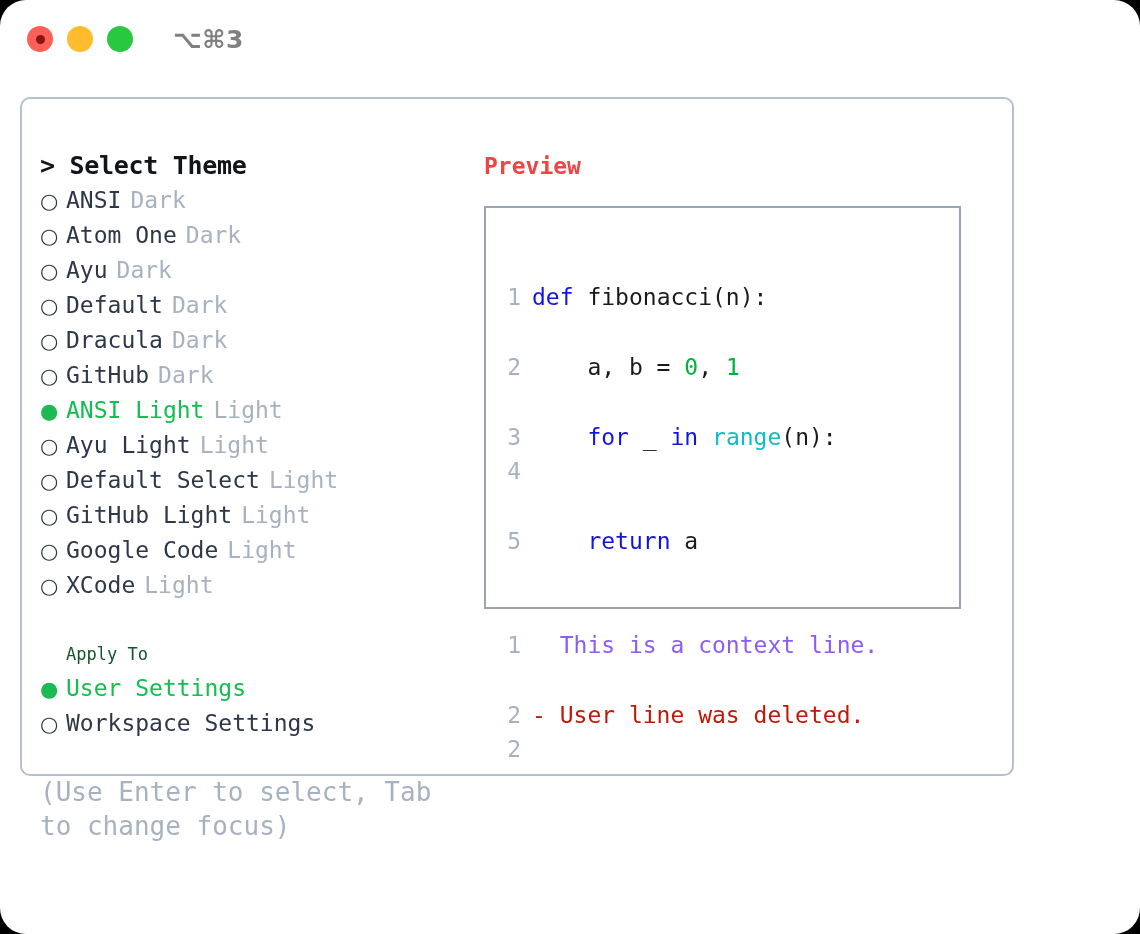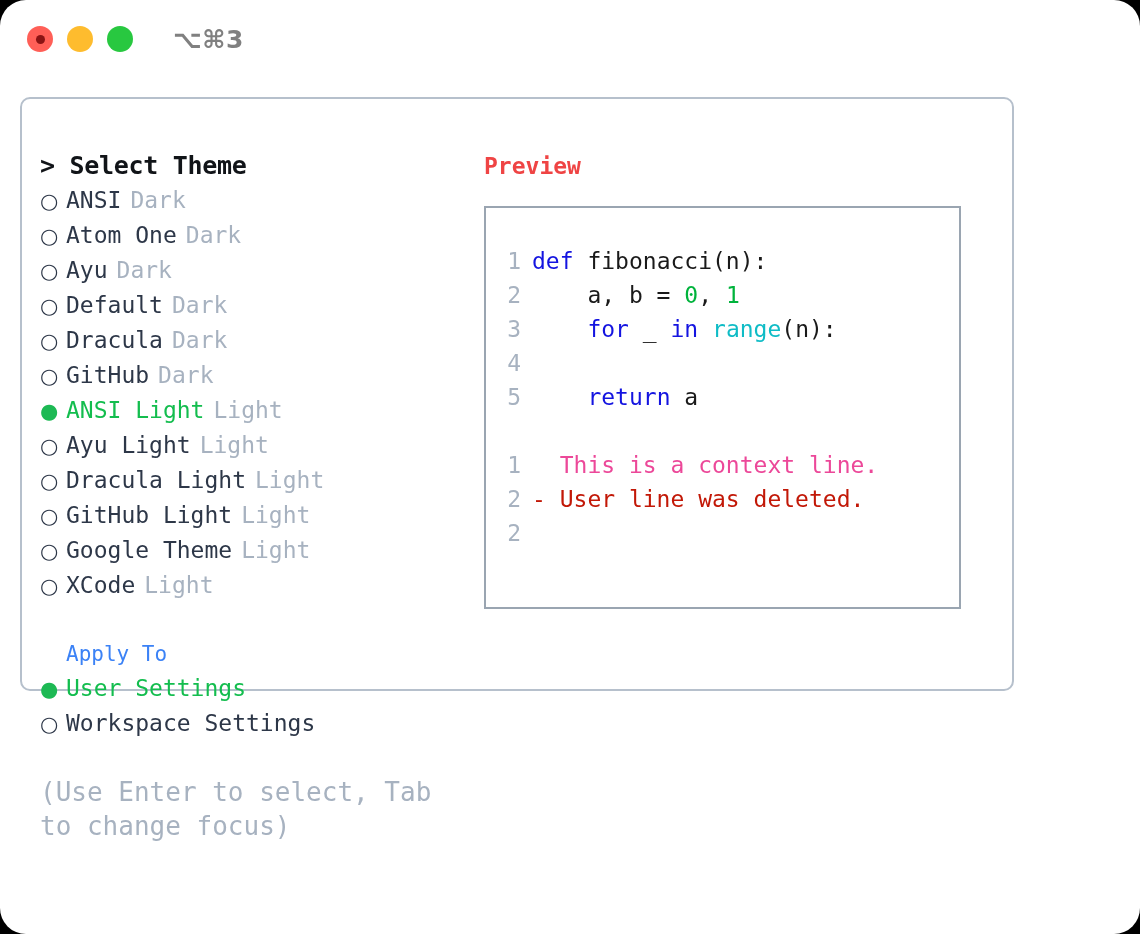--- a/index.html
+++ b/index.html
@@ -68,21 +68,21 @@
     letter-spacing: 0.5px;
     font-family: "DejaVu Sans", "Liberation Sans", sans-serif;
   }
 
   
   .card {
     position: absolute;
     left: 20px;
     top: 97px;
     width: 994px;
-    height: 594px;
+    height: 679px;
     border: 2px solid #b6c0cc;
     border-radius: 10px;
     box-sizing: border-box;
     background: #ffffff;
   }
 
   .columns {
     position: absolute;
     left: 0; top: 0;
     width: 100%;
@@ -136,23 +136,23 @@
     text-align: center;
   }
   .opt-badge {
     color: #a7b2c0;
     margin-left: 9px;
   }
 
   .section-head {
     margin-top: 34px;
     padding-left: 26px;
-    font-size: 21px;
-    line-height: 34px;
-    color: #3b82f6;
+    font-size: 17px;
+    line-height: 34px;
+    color: #14532d;
     white-space: pre;
   }
 
   .hint {
     margin-top: 34px;
     font-size: 26px;
     line-height: 34px;
     color: #a7b2c0;
     width: 400px;
     white-space: pre-wrap;
@@ -184,30 +184,30 @@
     white-space: pre;
   }
   .lineno {
     width: 46px;
     flex: none;
     text-align: right;
     color: #a7b2c0;
     padding-right: 11px;
     box-sizing: border-box;
   }
-  .code-text { color: #1a1a1a; white-space: pre; }
+  .code-text { color: #1a1a1a; white-space: pre; margin-top: 36px; }
 
   .tok-kw   { color: #1414e0; }
   .tok-fn   { color: #0fbcc6; }
   .tok-num  { color: #00b33c; }
   .tok-id   { color: #1a1a1a; }
 
   .spacer-line { height: 34px; }
 
-  .diff-ctx  { color: #ec4899; }
+  .diff-ctx  { color: #8b5cf6; }
   .diff-del  { color: #c21807; }
   .diff-add  { color: #00bb22; }
 
   
   [data-interactable="true"] { cursor: default; }
 </style>
 </head>
 <body>
 
 <div class="page" data-interactable="false">
@@ -232,23 +232,23 @@
 
         <div class="theme-list" id="theme-list" data-interactable="true">
             <div class="opt-row" data-interactable="true"><span class="bullet" data-interactable="false">○</span><span class="opt-name" data-interactable="false">ANSI</span><span class="opt-badge" data-interactable="false">Dark</span></div>
             <div class="opt-row" data-interactable="true"><span class="bullet" data-interactable="false">○</span><span class="opt-name" data-interactable="false">Atom One</span><span class="opt-badge" data-interactable="false">Dark</span></div>
             <div class="opt-row" data-interactable="true"><span class="bullet" data-interactable="false">○</span><span class="opt-name" data-interactable="false">Ayu</span><span class="opt-badge" data-interactable="false">Dark</span></div>
             <div class="opt-row" data-interactable="true"><span class="bullet" data-interactable="false">○</span><span class="opt-name" data-interactable="false">Default</span><span class="opt-badge" data-interactable="false">Dark</span></div>
             <div class="opt-row" data-interactable="true"><span class="bullet" data-interactable="false">○</span><span class="opt-name" data-interactable="false">Dracula</span><span class="opt-badge" data-interactable="false">Dark</span></div>
             <div class="opt-row" data-interactable="true"><span class="bullet" data-interactable="false">○</span><span class="opt-name" data-interactable="false">GitHub</span><span class="opt-badge" data-interactable="false">Dark</span></div>
             <div class="opt-row selected" data-interactable="true"><span class="bullet on" data-interactable="false">●</span><span class="opt-name" data-interactable="false">ANSI Light</span><span class="opt-badge" data-interactable="false">Light</span></div>
             <div class="opt-row" data-interactable="true"><span class="bullet" data-interactable="false">○</span><span class="opt-name" data-interactable="false">Ayu Light</span><span class="opt-badge" data-interactable="false">Light</span></div>
-            <div class="opt-row" data-interactable="true"><span class="bullet" data-interactable="false">○</span><span class="opt-name" data-interactable="false">Dracula Light</span><span class="opt-badge" data-interactable="false">Light</span></div>
+            <div class="opt-row" data-interactable="true"><span class="bullet" data-interactable="false">○</span><span class="opt-name" data-interactable="false">Default Select</span><span class="opt-badge" data-interactable="false">Light</span></div>
             <div class="opt-row" data-interactable="true"><span class="bullet" data-interactable="false">○</span><span class="opt-name" data-interactable="false">GitHub Light</span><span class="opt-badge" data-interactable="false">Light</span></div>
-            <div class="opt-row" data-interactable="true"><span class="bullet" data-interactable="false">○</span><span class="opt-name" data-interactable="false">Google Theme</span><span class="opt-badge" data-interactable="false">Light</span></div>
+            <div class="opt-row" data-interactable="true"><span class="bullet" data-interactable="false">○</span><span class="opt-name" data-interactable="false">Google Code</span><span class="opt-badge" data-interactable="false">Light</span></div>
             <div class="opt-row" data-interactable="true"><span class="bullet" data-interactable="false">○</span><span class="opt-name" data-interactable="false">XCode</span><span class="opt-badge" data-interactable="false">Light</span></div>
           </div>
 
         <div class="section-head" data-interactable="false">Apply To</div>
 
         <div class="apply-list" id="apply-list" data-interactable="true">
             <div class="opt-row selected" data-interactable="true"><span class="bullet on" data-interactable="false">●</span><span class="opt-name" data-interactable="false">User Settings</span></div>
             <div class="opt-row" data-interactable="true"><span class="bullet" data-interactable="false">○</span><span class="opt-name" data-interactable="false">Workspace Settings</span></div>
           </div>
 

